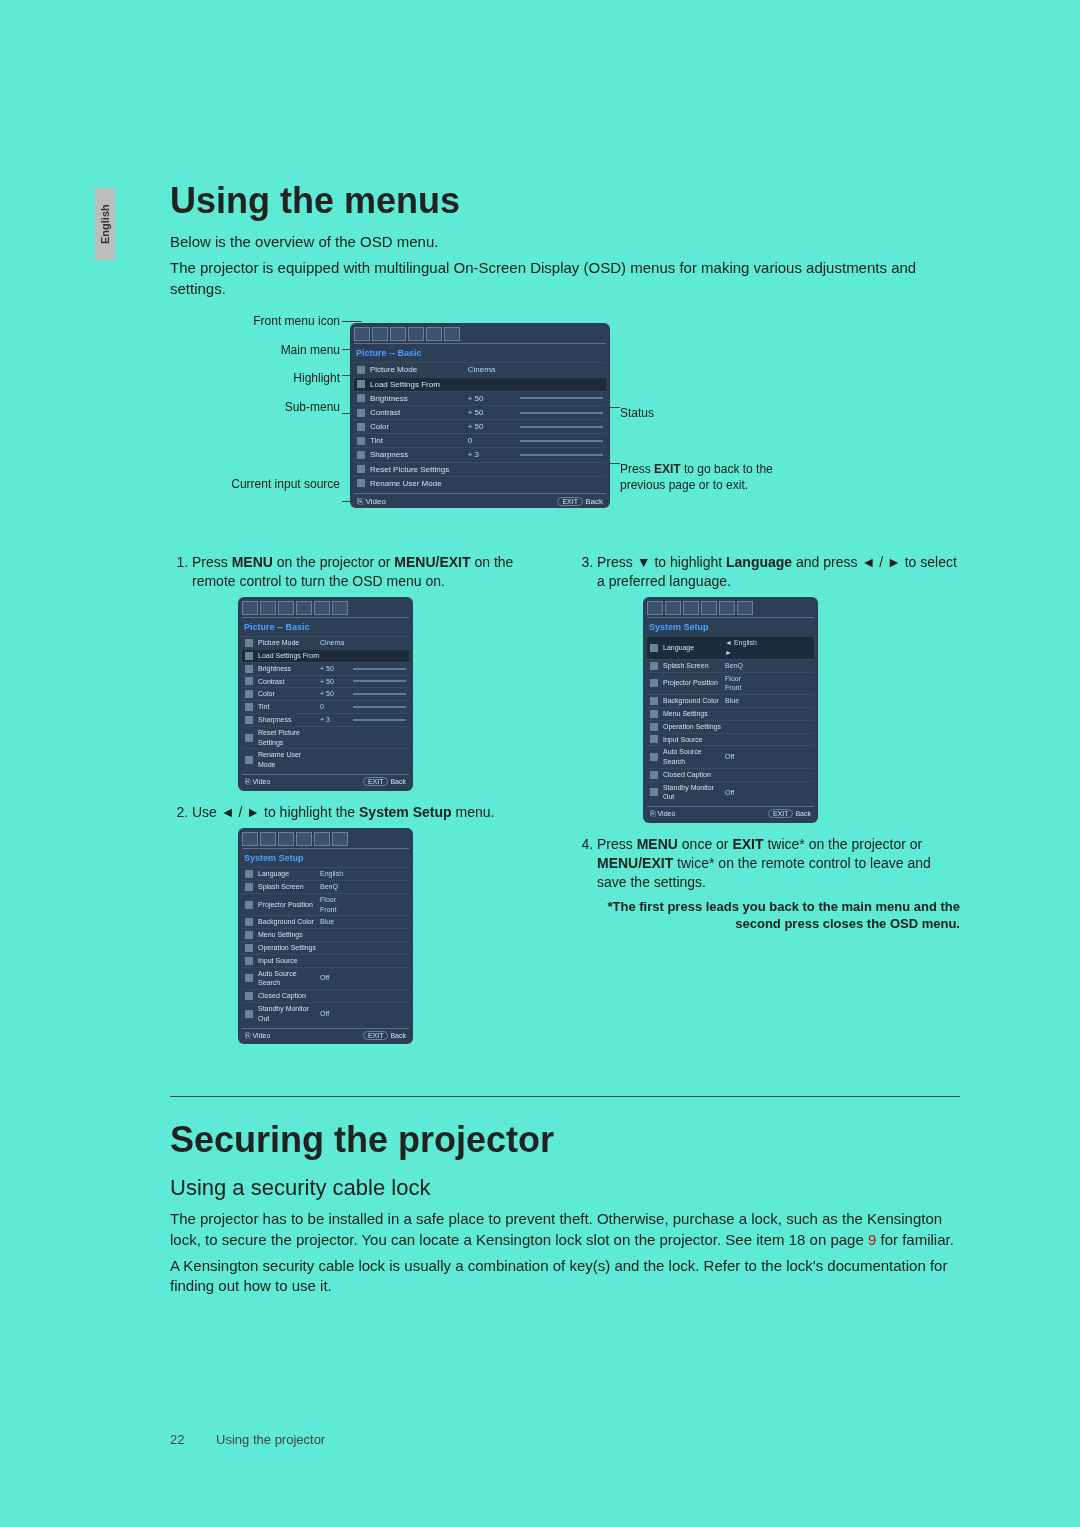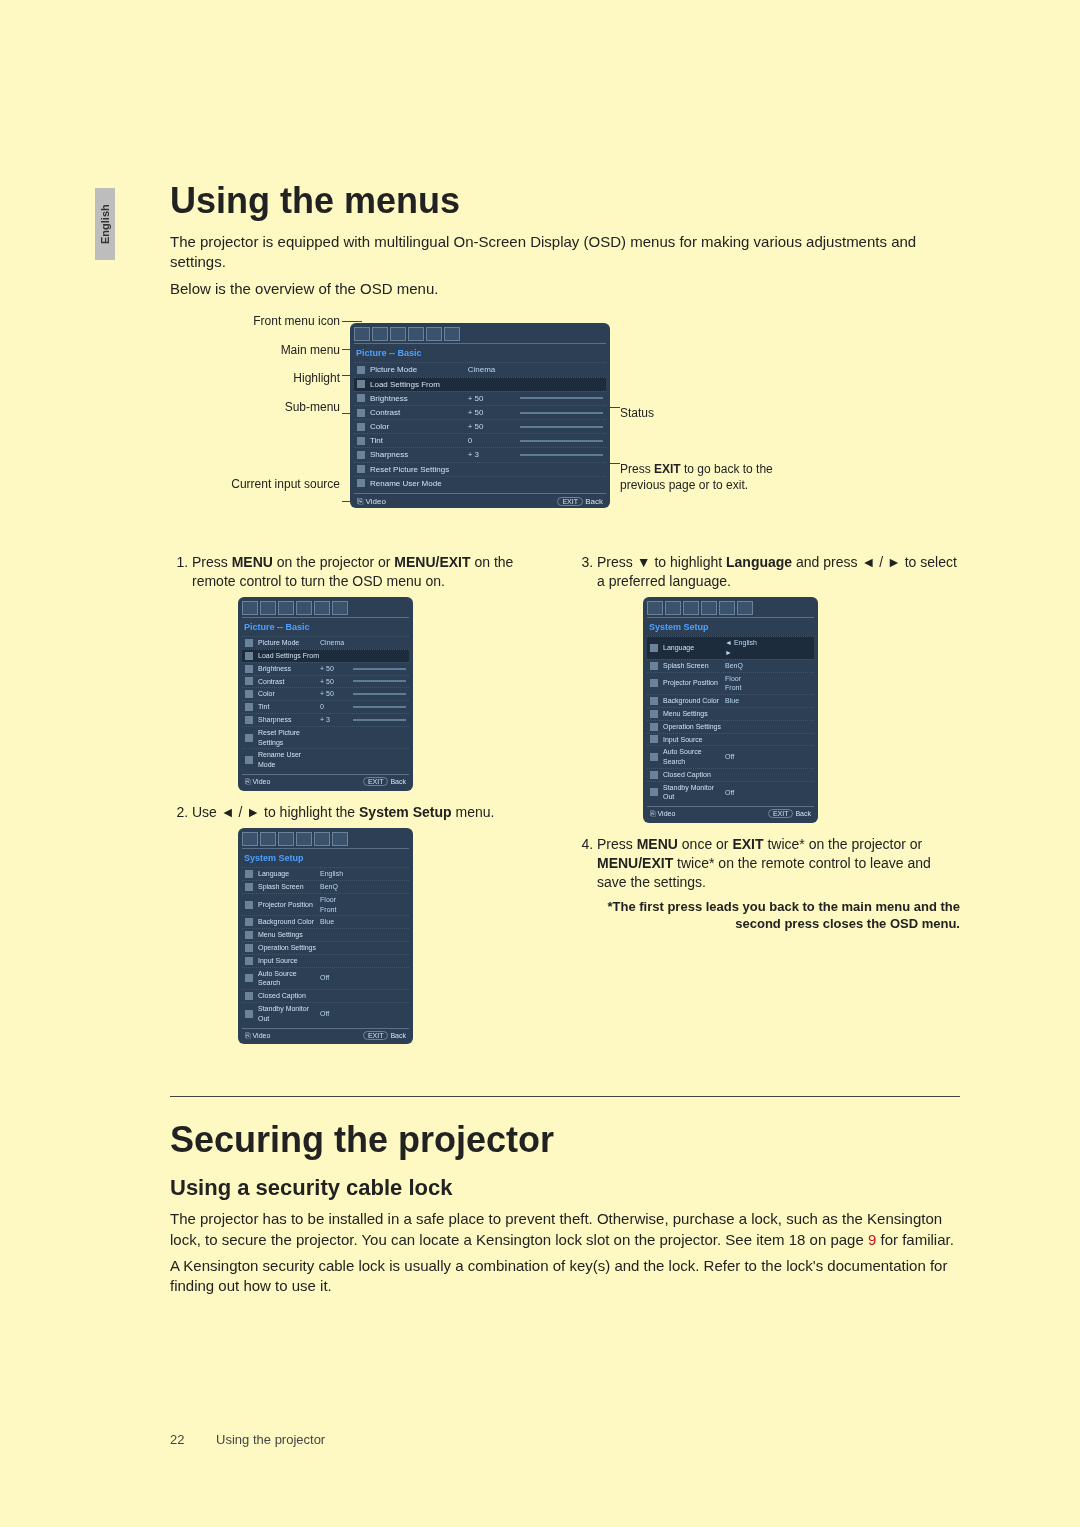--- a/index.html
+++ b/index.html
@@ -6,21 +6,21 @@
     margin: 0;
     background: #888;
     font-family: Arial, Helvetica, sans-serif;
     color: #222;
     display: flex;
     justify-content: center;
   }
   .page {
     width: 1080px;
     height: 1527px;
-    background: #fef9c3;
+    background: #5eead4;
     position: relative;
     box-sizing: border-box;
     padding: 180px 120px 80px 170px;
   }
   .lang-tab {
     position: absolute;
     left: 95px;
     top: 188px;
     width: 20px;
     height: 72px;
@@ -35,21 +35,21 @@
     justify-content: center;
     transform: rotate(180deg);
   }
   h1 {
     font-size: 36px;
     font-weight: bold;
     margin: 0 0 10px 0;
   }
   h2 {
     font-size: 22px;
-    font-weight: bold;
+    font-weight: normal;
     margin: 14px 0 8px 0;
   }
   p { margin: 6px 0; font-size: 15px; line-height: 1.35; }
   .columns {
     display: flex;
     gap: 20px;
     margin-top: 12px;
   }
   .col { flex: 1; font-size: 14px; }
   ol { padding-left: 22px; margin: 0; }
@@ -168,22 +168,22 @@
     background: #444;
   }
 </style>
 </head>
 <body>
 
 <div class="page">
   <div class="lang-tab">English</div>
 
   <h1>Using the menus</h1>
+  <p>Below is the overview of the OSD menu.</p>
   <p>The projector is equipped with multilingual On-Screen Display (OSD) menus for making various adjustments and settings.</p>
-  <p>Below is the overview of the OSD menu.</p>
 
   <div class="overview">
     <div class="ov-labels-left">
       <div>Front menu icon</div>
       <div>Main menu</div>
       <div>Highlight</div>
       <div>Sub-menu</div>
       <div style="margin-top:60px">Current input source</div>
     </div>
 

